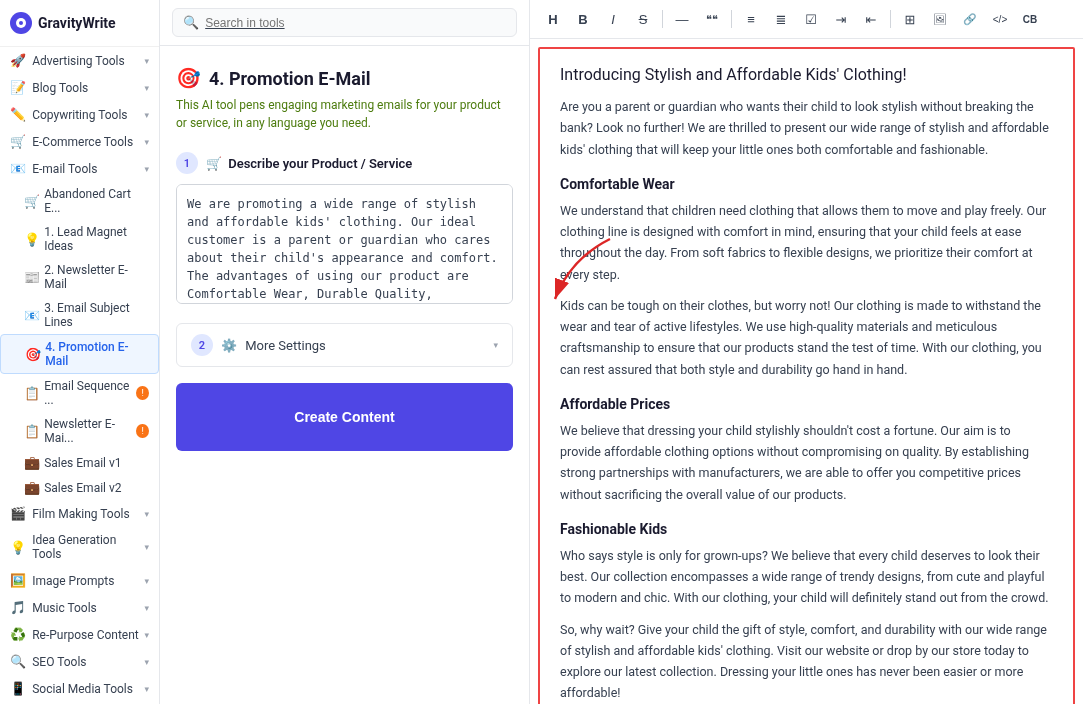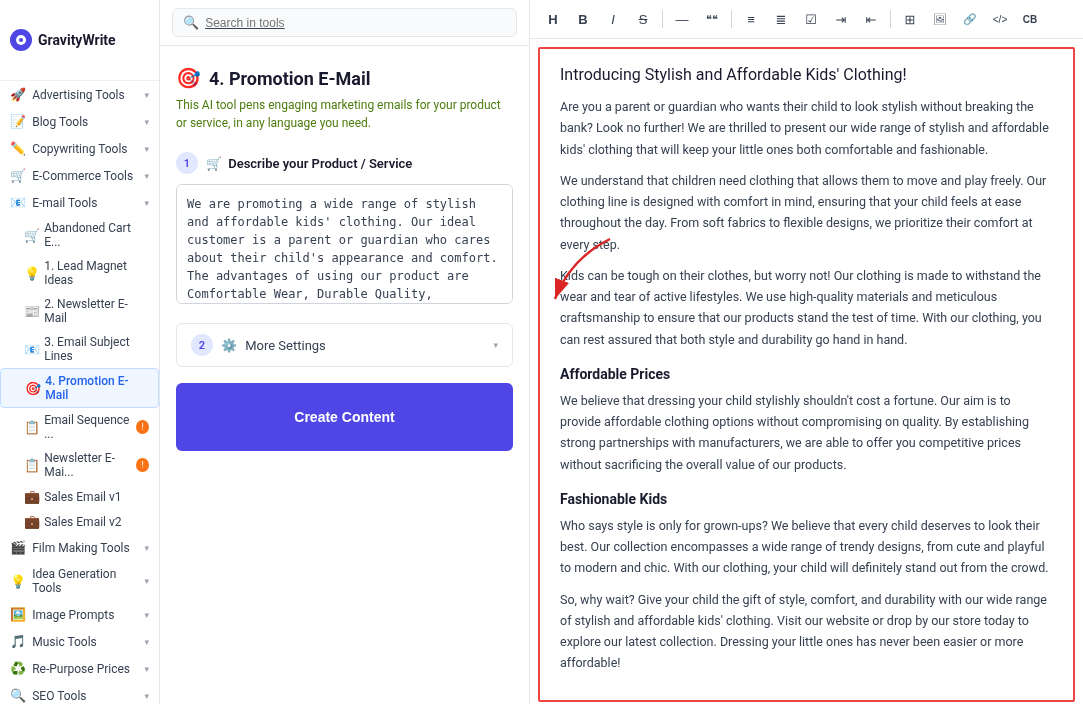--- a/index.html
+++ b/index.html
@@ -1,20 +1,20 @@
 <!DOCTYPE html>
 <html><head>
   <meta charset="utf-8">
   <style>
     * { box-sizing: border-box; margin: 0; padding: 0; }
     body { font-family: -apple-system, BlinkMacSystemFont, 'Segoe UI', Roboto, sans-serif; background: #f5f5f5; display: flex; height: 704px; overflow: hidden; font-size: 13px; }
 
     
     .sidebar { width: 160px; background: #fff; border-right: 1px solid #e5e7eb; display: flex; flex-direction: column; overflow-y: auto; flex-shrink: 0; }
-    .sidebar-logo { padding: 29px 10px; display: flex; align-items: center; gap: 6px; border-bottom: 1px solid #f0f0f0; }
+    .sidebar-logo { padding: 12px 10px; display: flex; align-items: center; gap: 6px; border-bottom: 1px solid #f0f0f0; }
     .sidebar-logo-text { font-size: 14px; font-weight: 700; color: #1a1a2e; }
     .sidebar-logo-icon { width: 22px; height: 22px; }
     .sidebar-item { display: flex; align-items: center; justify-content: space-between; padding: 6px 10px; cursor: pointer; color: #374151; font-size: 12px; }
     .sidebar-item-left { display: flex; align-items: center; gap: 6px; }
     .sidebar-sub-item { display: flex; align-items: center; padding: 5px 10px 5px 24px; cursor: pointer; color: #374151; font-size: 12px; }
     .sidebar-sub-item.highlighted { background: #eff6ff; border-radius: 4px; }
     .chevron { font-size: 9px; color: #9ca3af; }
     .badge-orange { background: #f97316; color: #fff; border-radius: 50%; width: 14px; height: 14px; font-size: 9px; display: flex; align-items: center; justify-content: center; margin-left: 4px; }
 
     
@@ -173,21 +173,21 @@
   <div class="sidebar-item">
     <div class="sidebar-item-left">
         <span class="si">🎵</span>
         <span>Music Tools</span>
       </div>
     <span class="chevron">▾</span>
   </div>
   <div class="sidebar-item">
     <div class="sidebar-item-left">
         <span class="si">♻️</span>
-        <span>Re-Purpose Prices</span>
+        <span>Re-Purpose Content</span>
       </div>
     <span class="chevron">▾</span>
   </div>
   <div class="sidebar-item">
     <div class="sidebar-item-left">
         <span class="si">🔍</span>
         <span>SEO Tools</span>
       </div>
     <span class="chevron">▾</span>
   </div>
@@ -284,20 +284,21 @@
           </marker>
         </defs>
         <path d="M 80 20 Q 40 40 25 80" stroke="#dc2626" stroke-width="2.5" fill="none" marker-end="url(#arrowhead)"></path>
       </svg>
 
       <div class="editor-content">
         <h1>Introducing Stylish and Affordable Kids' Clothing!</h1>
 
         <p>Are you a parent or guardian who wants their child to look stylish without breaking the bank? Look no further! We are thrilled to present our wide range of stylish and affordable kids' clothing that will keep your little ones both comfortable and fashionable.</p>
 
+        <h2>Comfortable Wear</h2>
         <p>We understand that children need clothing that allows them to move and play freely. Our clothing line is designed with comfort in mind, ensuring that your child feels at ease throughout the day. From soft fabrics to flexible designs, we prioritize their comfort at every step.</p>
 
         <p>Kids can be tough on their clothes, but worry not! Our clothing is made to withstand the wear and tear of active lifestyles. We use high-quality materials and meticulous craftsmanship to ensure that our products stand the test of time. With our clothing, you can rest assured that both style and durability go hand in hand.</p>
 
         <h2>Affordable Prices</h2>
         <p>We believe that dressing your child stylishly shouldn't cost a fortune. Our aim is to provide affordable clothing options without compromising on quality. By establishing strong partnerships with manufacturers, we are able to offer you competitive prices without sacrificing the overall value of our products.</p>
 
         <h2>Fashionable Kids</h2>
         <p>Who says style is only for grown-ups? We believe that every child deserves to look their best. Our collection encompasses a wide range of trendy designs, from cute and playful to modern and chic. With our clothing, your child will definitely stand out from the crowd.</p>
 

